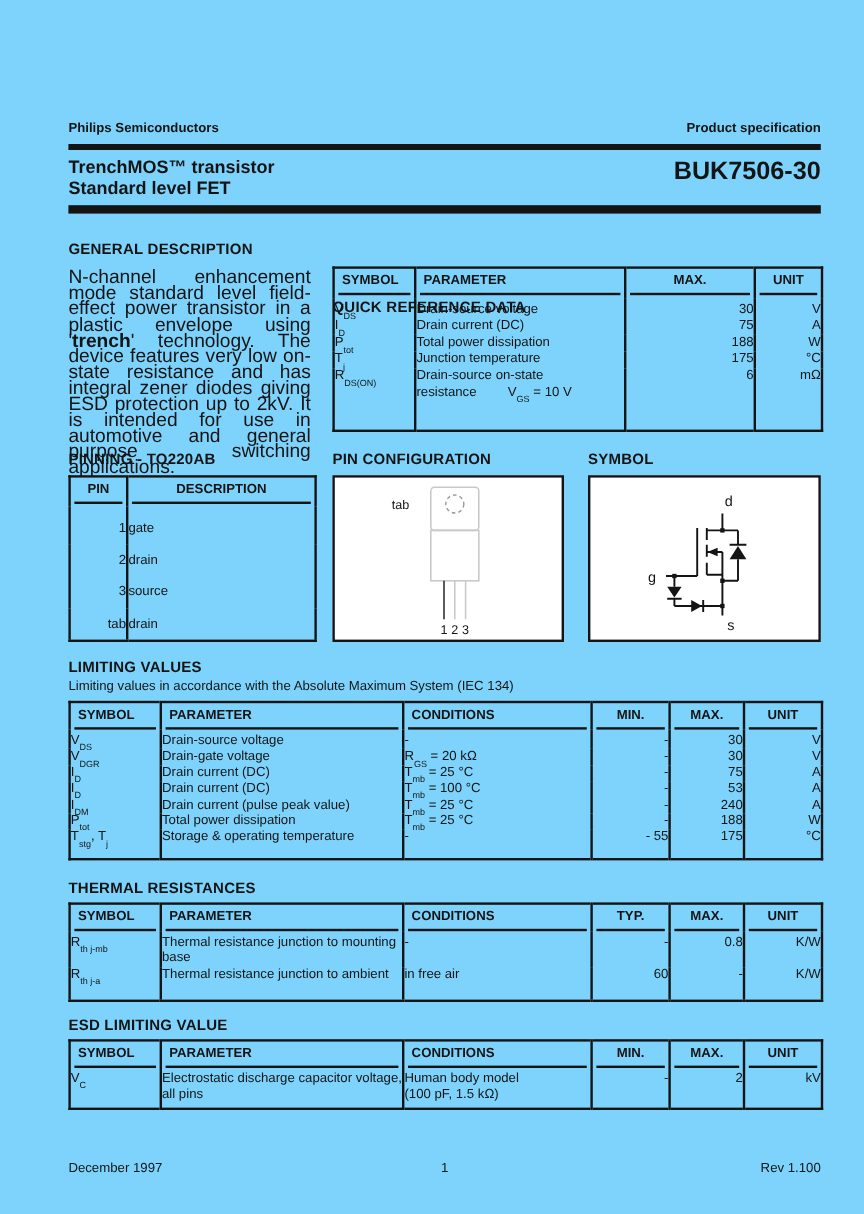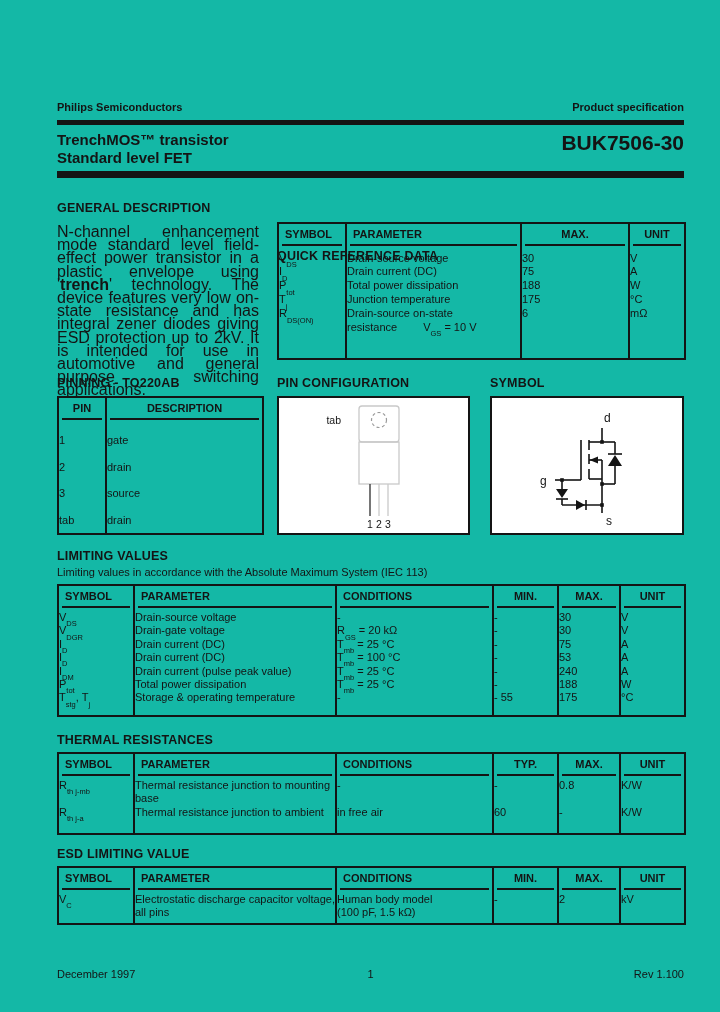--- a/index.html
+++ b/index.html
@@ -1,18 +1,18 @@
 <!DOCTYPE html>
 <html><head>
 <meta charset="utf-8">
 <style>
   * { margin:0; padding:0; box-sizing:border-box; }
   html,body { background:#ffffff; }
   .page {
-    position:relative; width:720px; height:1012px; background:#14b8a6;
+    position:relative; width:720px; height:1012px; background:#7dd3fc;
     font-family:"Liberation Sans","DejaVu Sans",sans-serif; color:#141414;
     overflow:hidden;
   }
   .abs { position:absolute; }
   .bold, .b { font-weight:bold; }
   .gap { margin-left:26px; }
   sub { font-size:7.5px; line-height:0; position:relative; top:2px; }
 
   
   .hdr-row { left:57px; top:101px; width:627px; display:flex; justify-content:space-between;
@@ -32,21 +32,21 @@
   
   table.tbl { position:absolute; border-collapse:collapse; table-layout:fixed;
               border:2px solid #141414; font-size:11px; color:#141414; }
   table.tbl th, table.tbl td { border-right:2px solid #141414; vertical-align:top; padding:0; }
   table.tbl th:last-child, table.tbl td:last-child { border-right:none; }
   table.tbl th { font-weight:bold; }
   th .hl { margin:0 3px; padding:4px 2px 4px; border-bottom:2px solid #141414; font-size:11px; }
   th .hl.l { text-align:left; padding-left:3px; }
   th .hl.c { text-align:center; }
   td.l { text-align:left; padding:0 5px; }
-  td.c { text-align:left; }
+  td.c { text-align:right; }
   tr.r td { line-height:13.4px; }
   tr.first td { padding-top:3px; }
 
   #qr    { left:277px; top:222px; width:407px; height:138px; }
   #pin   { left:57px;  top:396px; width:205px; height:139px; }
   #lim   { left:57px;  top:584px; width:627px; height:133px; }
   #ther  { left:57px;  top:752px; width:627px; height:81px;  }
   #esd   { left:57px;  top:866px; width:627px; height:59px;  }
 
   #pin tr.r td { line-height:26.5px; }
@@ -234,21 +234,21 @@
         <rect x="108.2" y="84.2" width="3.6" height="3.6"></rect>
         <rect x="108.2" y="105.2" width="3.6" height="3.6"></rect>
       </g>
       <text x="112" y="24" font-size="12" fill="#141414" id="svg-d">d</text>
       <text x="48" y="87" font-size="12" fill="#141414" id="svg-g">g</text>
       <text x="114" y="127" font-size="12" fill="#141414" id="svg-s">s</text>
     </svg>
   </div>
 
   <div class="abs sect-h" style="left:57px;top:549px;">LIMITING VALUES</div>
-  <div class="abs subtitle" style="left:57px;top:566px;">Limiting values in accordance with the Absolute Maximum System (IEC 113)</div>
+  <div class="abs subtitle" style="left:57px;top:566px;">Limiting values in accordance with the Absolute Maximum System (IEC 134)</div>
   <table class="tbl" id="lim">
     <colgroup>
         <col style="width:76px">
         <col style="width:202px">
         <col style="width:157px">
         <col style="width:65px">
         <col style="width:62px">
         <col style="width:65px">
       </colgroup>
     <tbody>

